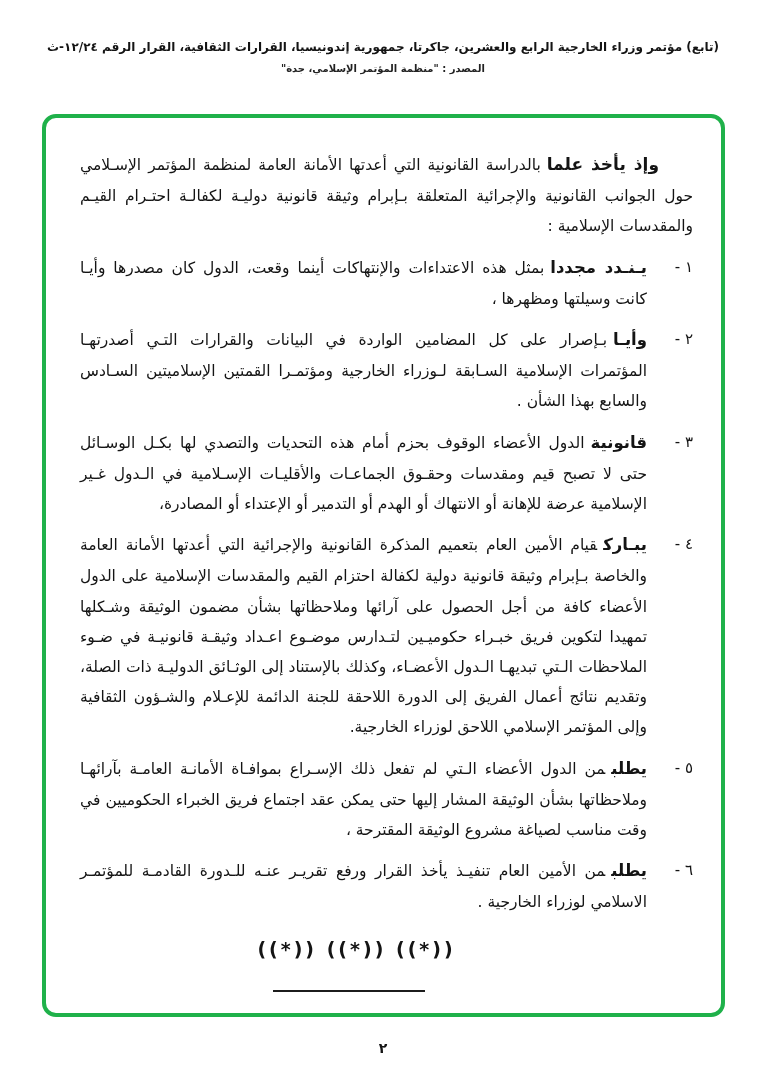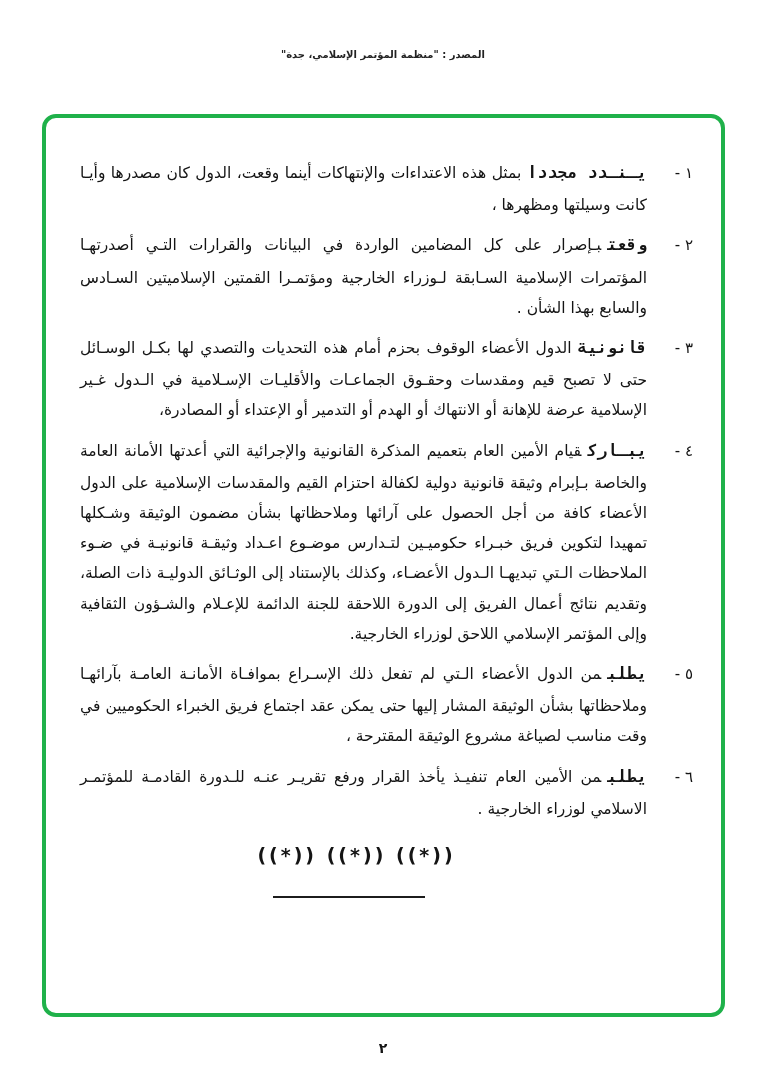--- a/index.html
+++ b/index.html
@@ -71,21 +71,20 @@
   }
   .item .txt {
     flex: 1;
     font-size: 15.5px;
     line-height: 1.95;
     text-align: justify;
   }
   .item .txt b {
     font-size: 16.5px;
     margin-left: 6px;
-    font-family: Liberation Mono, monospace;
   }
   .ornament {
     margin-top: 20px;
     text-align: center;
     font-size: 19px;
     font-weight: bold;
     letter-spacing: 3px;
     transform: translateX(-30px);
     direction: ltr;
   }
@@ -104,37 +103,39 @@
     font-size: 14px;
     font-weight: bold;
   }
 </style>
 </head>
 <body>
 
 <div class="page">
 
   <header class="doc-header">
+    <div class="h1">(تابع) مؤتمر وزراء الخارجية الرابع والعشرين، جاكرتا، جمهورية إندونيسيا، القرارات الثقافية، القرار الرقم ١٢/٢٤-ث</div>
     <div class="h2">المصدر :  "منظمة المؤتمر الإسلامي، جدة"</div>
   </header>
 
   <div class="green-box">
     <div class="content">
 
+      <p class="intro"><b>وإذ يأخذ علما</b><span>بالدراسة القانونية التي أعدتها الأمانة  العامة لمنظمة المؤتمر الإسـلامي حول الجوانب القانونية والإجرائية المتعلقة بـإبرام وثيقة قانونية دوليـة لكفالـة احتـرام القيـم والمقدسات الإسلامية :</span></p>
 
       <div class="list">
 
         <div class="item">
           <div class="num">١ -</div>
           <div class="txt"><b>يـنـدد مجددا</b><span>بمثل هذه الاعتداءات والإنتهاكات أينما وقعت، الدول كان مصدرها وأيـا كانت وسيلتها ومظهرها ،</span></div>
         </div>
 
         <div class="item">
           <div class="num">٢ -</div>
-          <div class="txt"><b>وقعت</b><span>بـإصرار على كل المضامين الواردة في البيانات والقرارات التـي أصدرتهـا المؤتمرات الإسلامية السـابقة لـوزراء الخارجية ومؤتمـرا القمتين الإسلاميتين السـادس والسابع بهذا الشأن .</span></div>
+          <div class="txt"><b>وأيـا</b><span>بـإصرار على كل المضامين الواردة في البيانات والقرارات التـي أصدرتهـا المؤتمرات الإسلامية السـابقة لـوزراء الخارجية ومؤتمـرا القمتين الإسلاميتين السـادس والسابع بهذا الشأن .</span></div>
         </div>
 
         <div class="item">
           <div class="num">٣ -</div>
           <div class="txt"><b>قانونية</b><span>الدول الأعضاء الوقوف بحزم أمام هذه التحديات والتصدي لها بكـل الوسـائل حتى لا تصبح قيم ومقدسات وحقـوق الجماعـات والأقليـات الإسـلامية في الـدول غـير الإسلامية عرضة للإهانة أو الانتهاك أو الهدم أو التدمير أو الإعتداء أو المصادرة،</span></div>
         </div>
 
         <div class="item">
           <div class="num">٤ -</div>
           <div class="txt"><b>يبـارك</b><span>قيام الأمين العام  بتعميم المذكرة القانونية والإجرائية التي أعدتها الأمانة العامة والخاصة بـإبرام وثيقة قانونية دولية لكفالة احتزام القيم والمقدسات الإسلامية على الدول الأعضاء كافة من أجل الحصول على آرائها وملاحظاتها بشأن مضمون الوثيقة وشـكلها تمهيدا لتكوين فريق  خبـراء حكوميـين لتـدارس موضـوع اعـداد وثيقـة قانونيـة في ضـوء الملاحظات الـتي تبديهـا الـدول الأعضـاء، وكذلك بالإستناد إلى الوثـائق الدوليـة ذات الصلة، وتقديم نتائج أعمال الفريق إلى الدورة اللاحقة للجنة الدائمة للإعـلام والشـؤون الثقافية وإلى المؤتمر الإسلامي اللاحق لوزراء الخارجية.</span></div>

